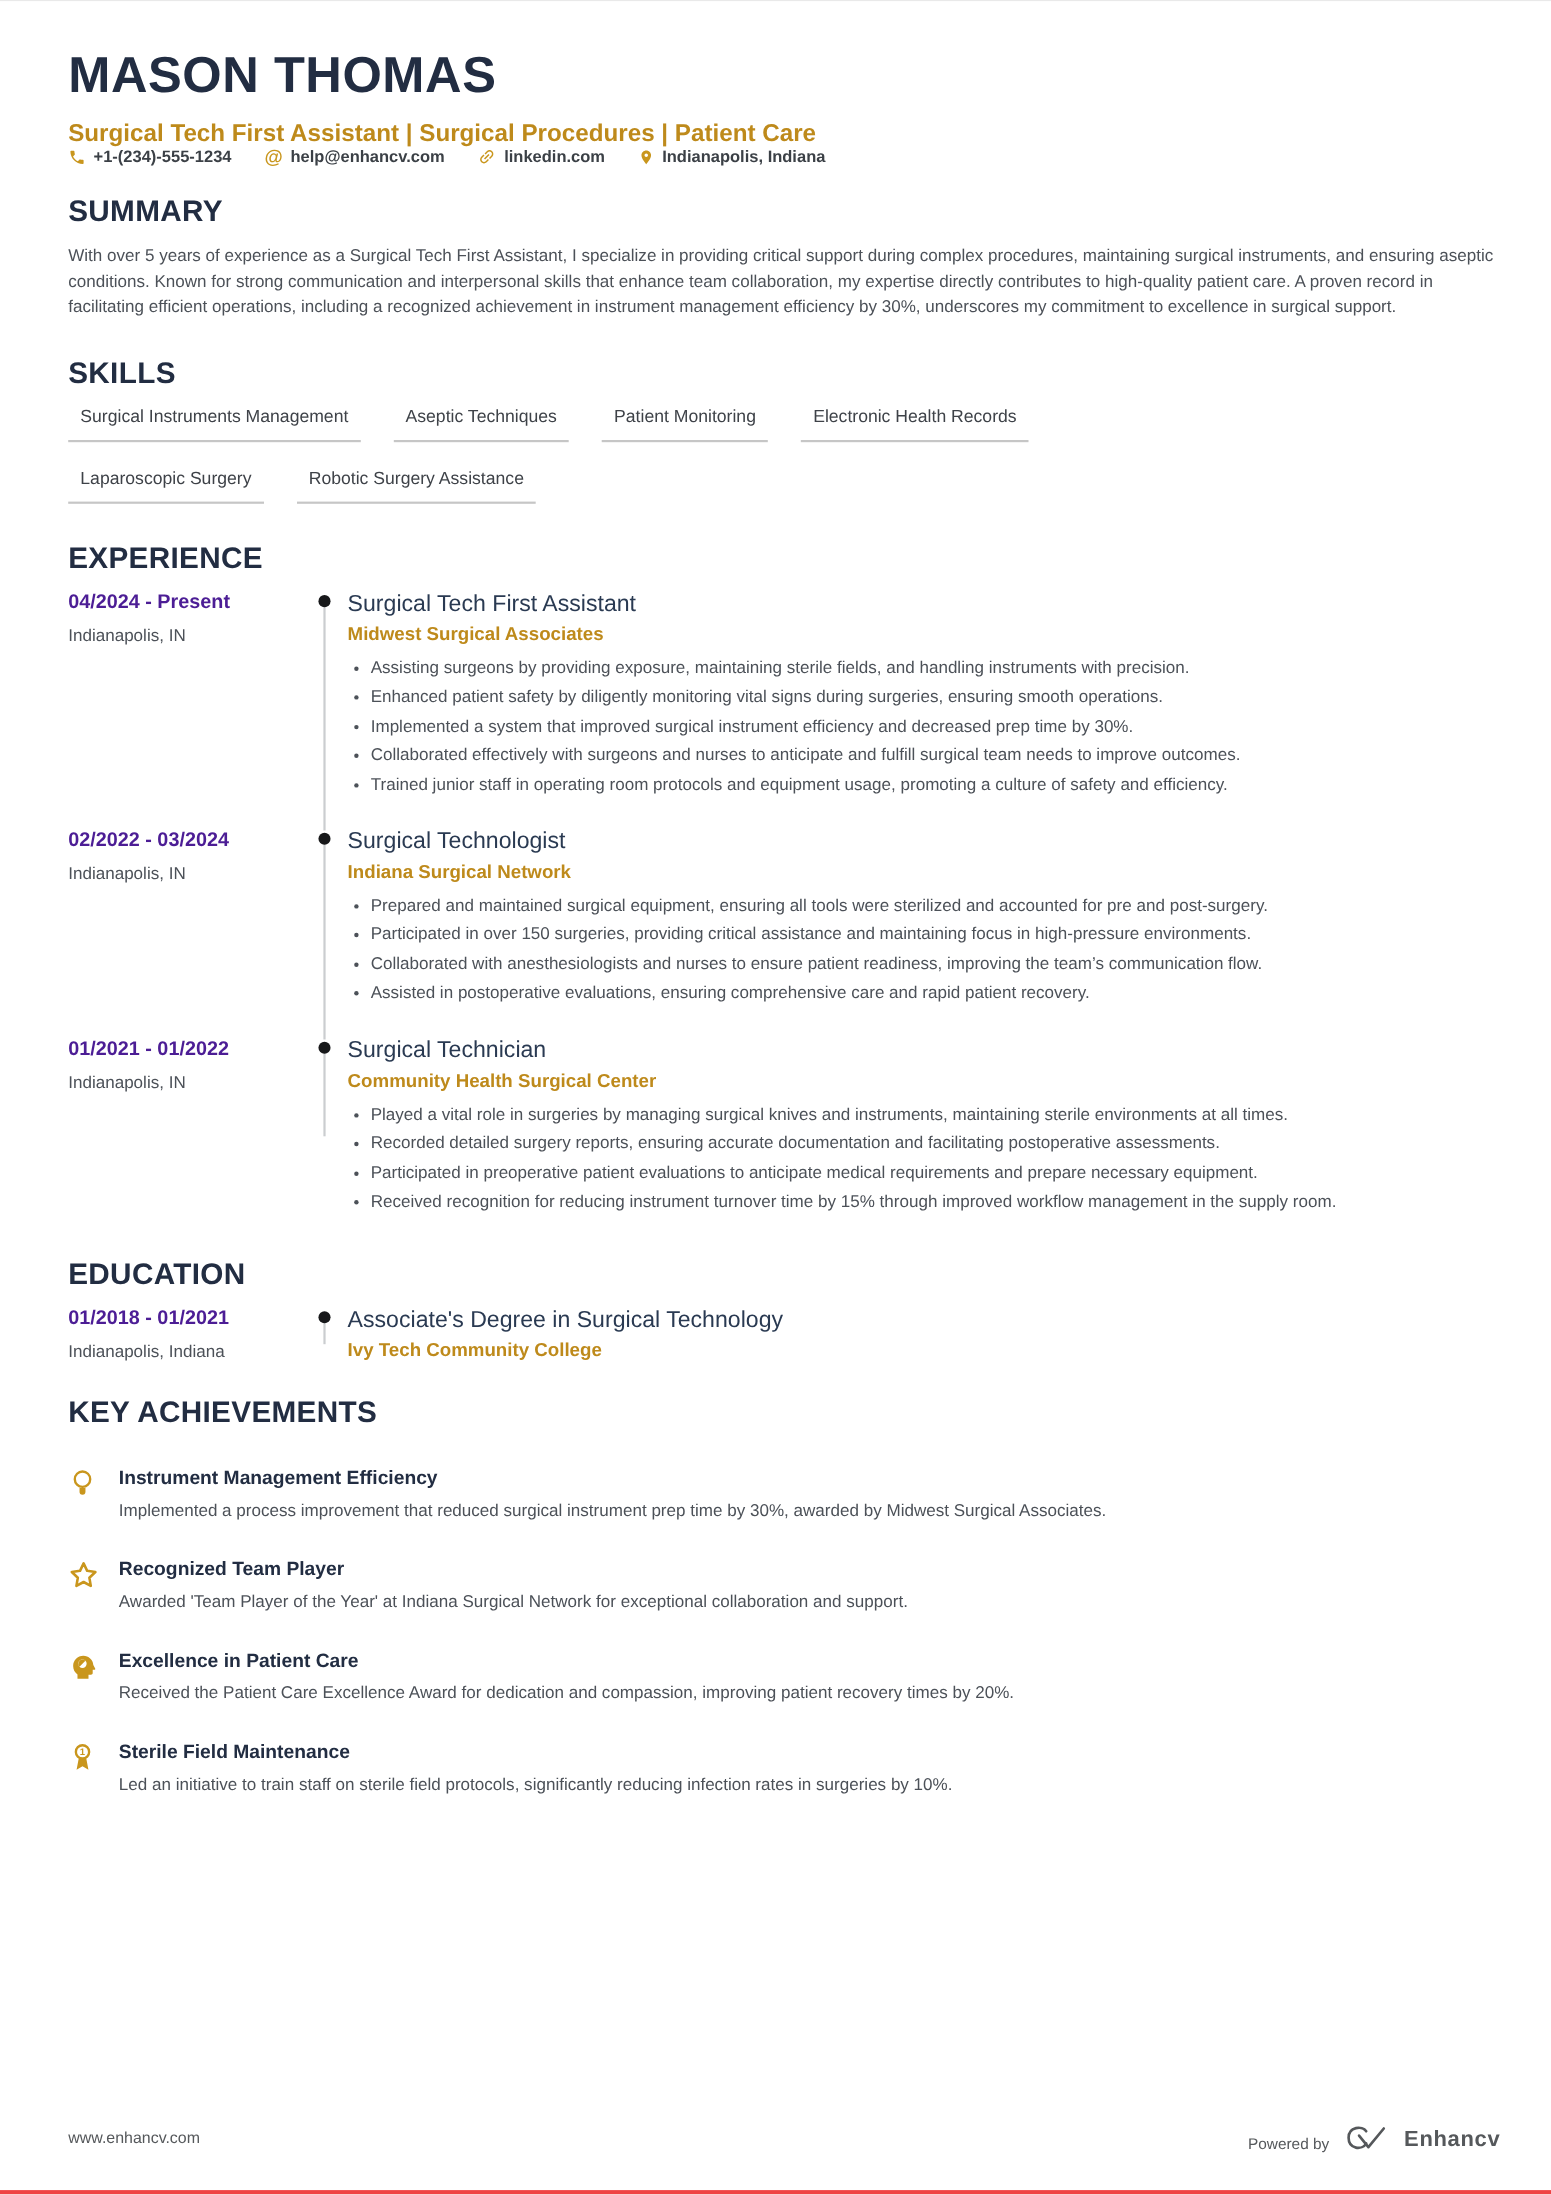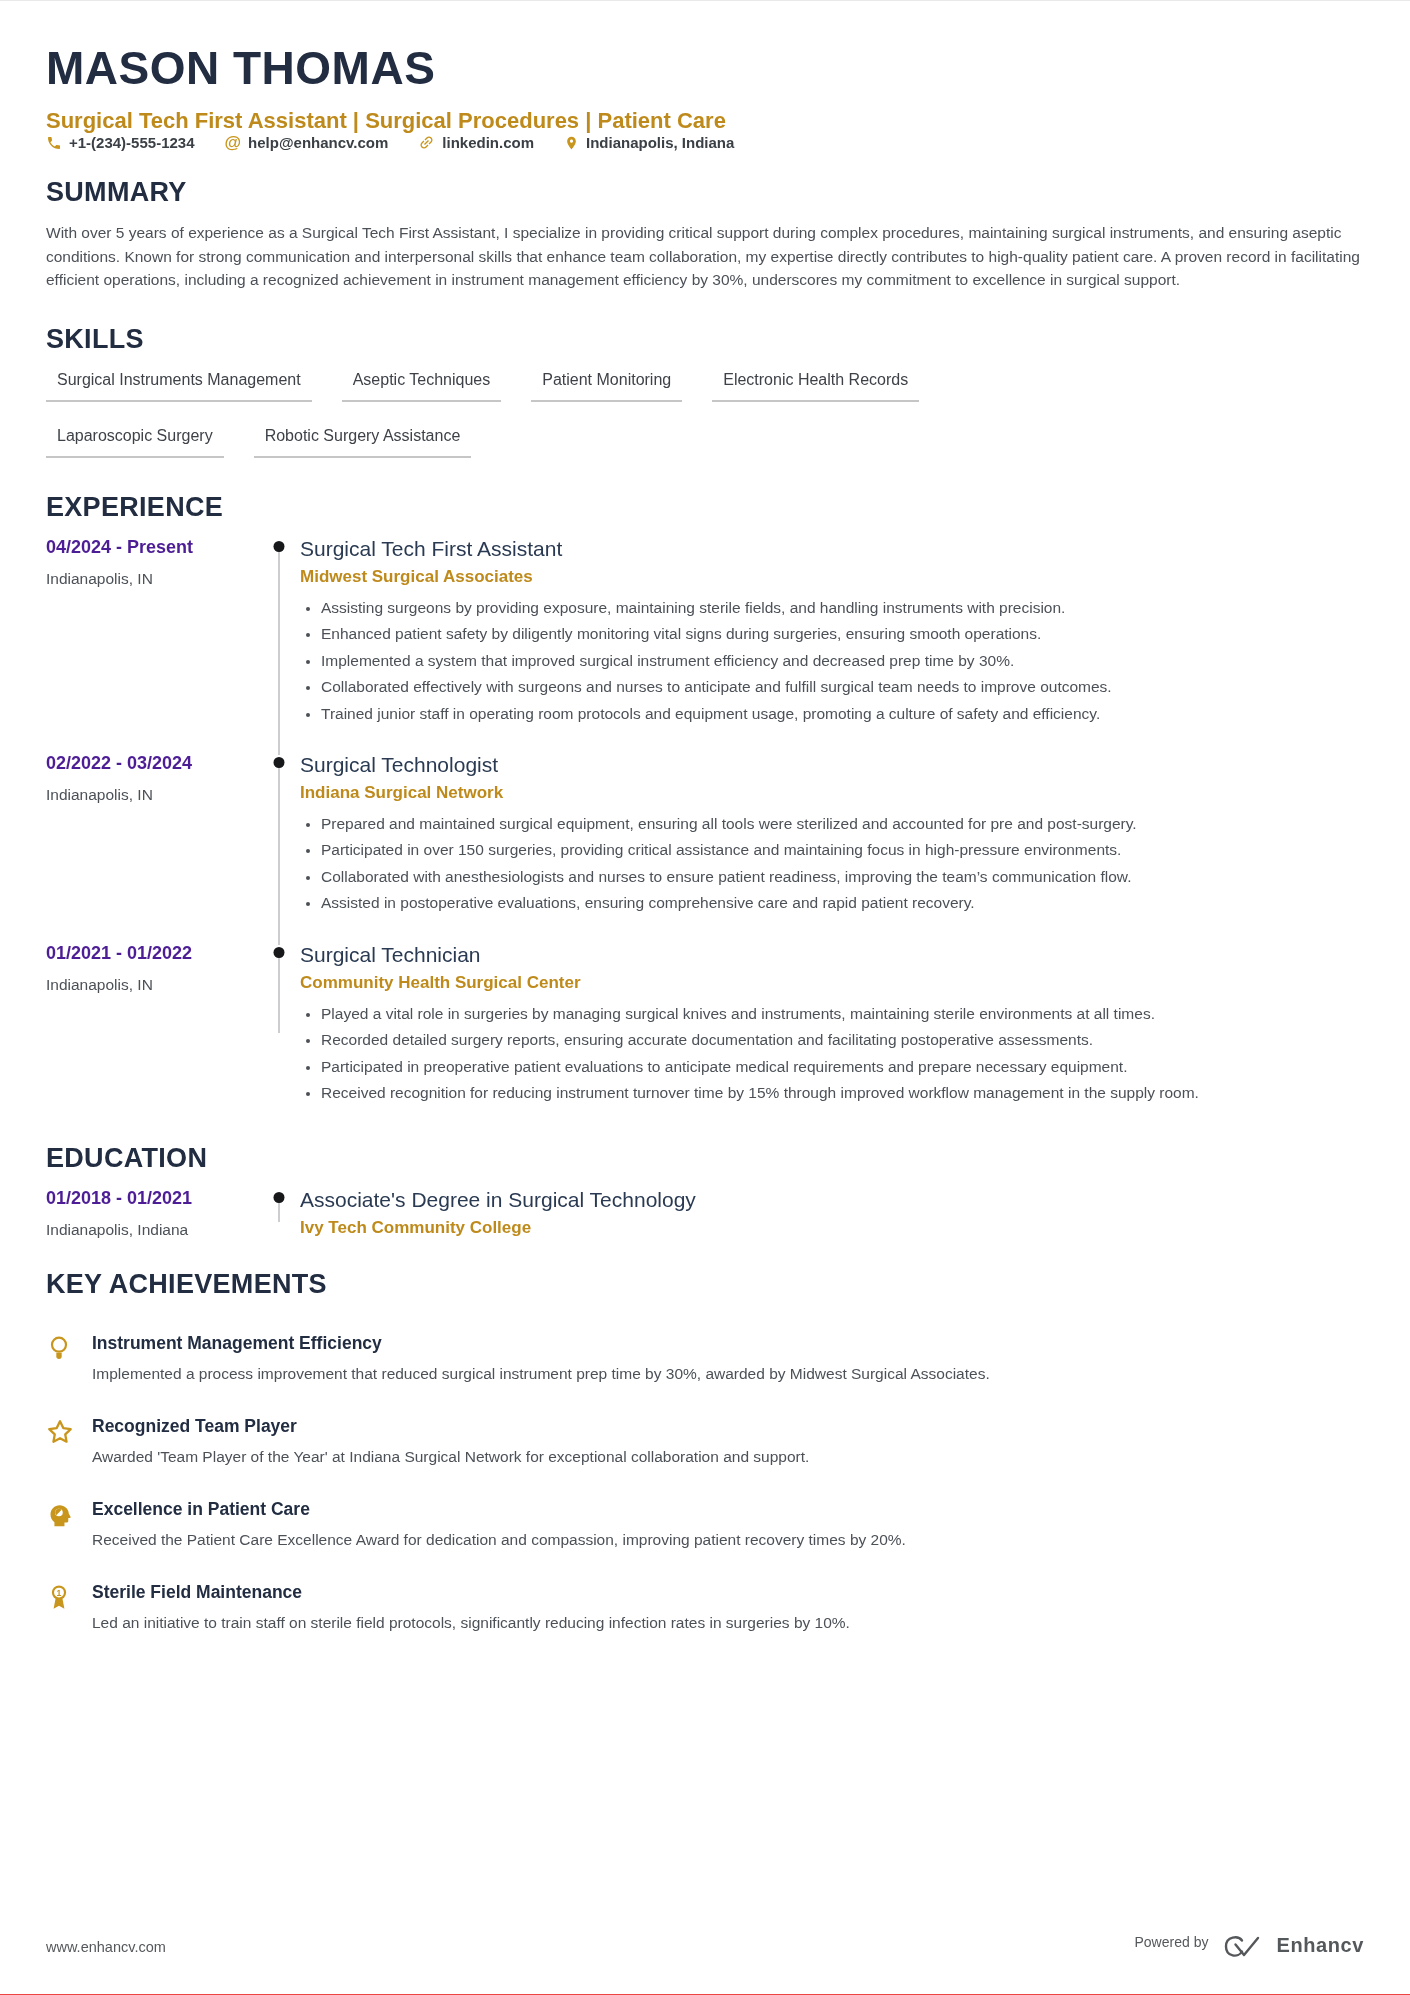--- a/index.html
+++ b/index.html
@@ -1,21 +1,21 @@
 <!DOCTYPE html>
 <html><head>
 <meta charset="utf-8">
 <style>
   * { margin:0; padding:0; box-sizing:border-box; }
   html,body { background:#fff; }
   body { font-family:"Liberation Sans","DejaVu Sans",sans-serif; }
   .page {
     width:1410px; height:1995px; margin:0 auto; background:#fff;
-    padding:40px 46px 34px 46px; display:flex; flex-direction:column;
-    border-top:1px solid #e9e9e9; border-bottom:1px solid #ef4444; overflow:hidden;
+    padding:40px 46px 34px 62px; display:flex; flex-direction:column;
+    border-top:1px solid #e9e9e9; border-bottom:4px solid #ef4444; overflow:hidden;
   }
   
   .name { font-size:46px; font-weight:800; color:#222d42; letter-spacing:.5px; }
   .headline { font-size:22px; font-weight:700; color:#be8a1b; margin-top:13px; }
   .contact-row { display:flex; align-items:center; gap:30px; }
   .contact-item { display:flex; align-items:center; gap:7px; font-size:15px; font-weight:700; color:#3b4046; }
   .cicon { color:#c9961d; display:inline-flex; align-items:center; }
   .cicon svg { display:block; }
   .at-glyph { font-size:17px; font-weight:700; color:#c9961d; line-height:1; }
   
@@ -50,21 +50,21 @@
   
   .ach-block { margin-top:30px; }
   .ach-grid { display:grid; grid-template-columns:1fr; column-gap:70px; row-gap:30px; margin-top:33px; }
   .ach-item { display:grid; grid-template-columns:46px 1fr; }
   .ach-icon { color:#c9961d; padding-top:2px; }
   .ach-title { font-size:17.5px; font-weight:700; color:#222d42; }
   .ach-text { font-size:15.5px; line-height:1.48; color:#4c5158; margin-top:9px; }
   
   .footer { margin-top:auto; display:flex; justify-content:space-between; align-items:center; }
   .footer-site { font-size:14.5px; color:#55585b; }
-  .footer-right { display:flex; align-items:flex-start; gap:14px; }
+  .footer-right { display:flex; align-items:flex-end; gap:14px; }
   .powered-by { font-size:14px; color:#55585b; }
   .brand-logo { display:flex; align-items:center; gap:9px; color:#55585b; }
   .brand-name { font-size:20px; color:#55585b; letter-spacing:.6px; font-weight:700; }
 </style>
 </head>
 <body>
 
 <div class="page">
 
   <div>

